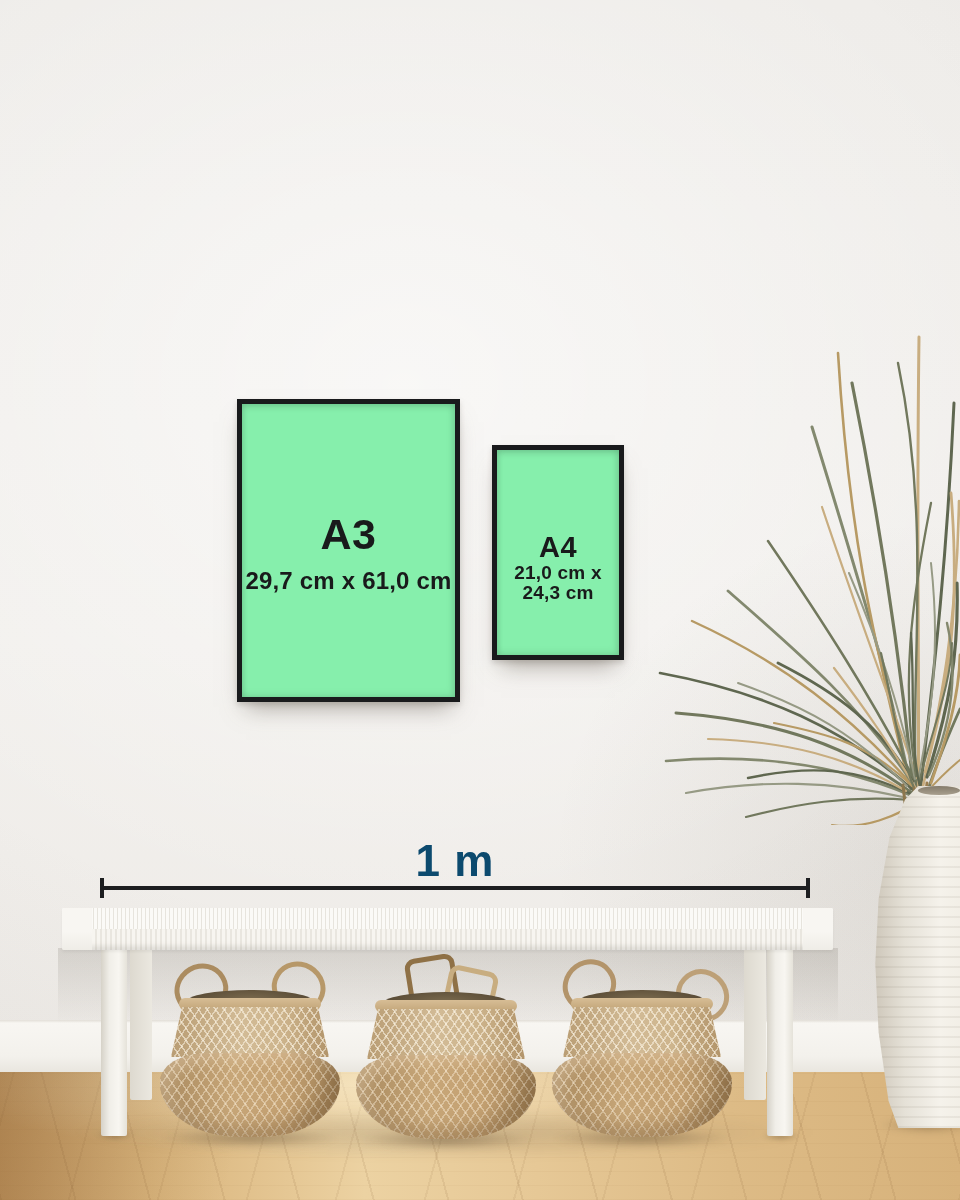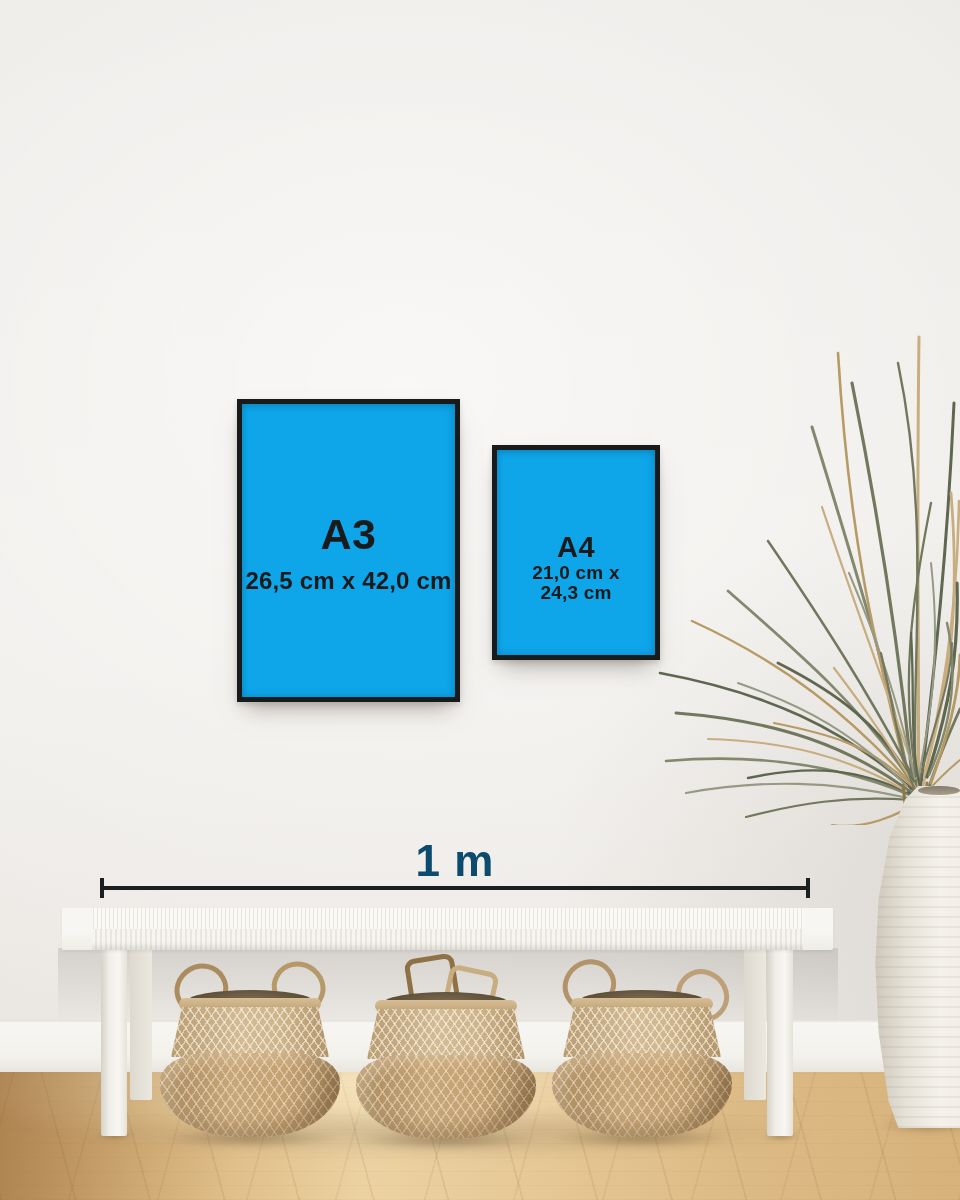--- a/index.html
+++ b/index.html
@@ -30,28 +30,28 @@
       linear-gradient(105deg, rgba(88,58,24,.20), rgba(88,58,24,0) 26%),
       radial-gradient(60% 80% at 36% 10%, rgba(255,246,220,.45), rgba(255,246,220,0) 70%),
       repeating-linear-gradient(75deg, rgba(120,80,40,.10) 0 2px, rgba(120,80,40,0) 2px 72px),
       repeating-linear-gradient(-75deg, rgba(120,80,40,.08) 0 2px, rgba(120,80,40,0) 2px 86px),
       repeating-linear-gradient(0deg, rgba(150,105,55,.05) 0 1px, rgba(150,105,55,0) 1px 14px),
       linear-gradient(90deg,#c2955e 0%,#d9b47c 16%,#ecd2a2 38%,#e6c896 56%,#ddbb86 76%,#d7b27b 100%);
   }
 
   
   .frame{
-    border:5px solid #191a1c;background:#0ea5e9;box-sizing:border-box;
+    border:5px solid #191a1c;background:#86efac;box-sizing:border-box;
     box-shadow:0 14px 22px -9px rgba(108,101,90,.55), 0 3px 5px rgba(108,101,90,.22);
     display:flex;align-items:center;justify-content:center;text-align:center;
   }
   .frame .paper-shade{position:absolute;inset:0;
     box-shadow:inset 0 3px 6px rgba(0,0,0,.14), inset -3px -3px 7px rgba(0,0,0,.07), inset 3px 0 5px rgba(0,0,0,.04);}
   .frame-a3{left:237px;top:399px;width:223px;height:303px;}
-  .frame-a4{left:492px;top:445px;width:168px;height:215px;}
+  .frame-a4{left:492px;top:445px;width:132px;height:215px;}
   .poster-text{position:relative;color:#191a1b;}
   .frame-a3 .poster-text{transform:translateY(3px);}
   .frame-a4 .poster-text{transform:translateY(15px);}
   .size-title{font-weight:700;letter-spacing:.5px;line-height:1;}
   .frame-a3 .size-title{font-size:43px;}
   .frame-a4 .size-title{font-size:29px;}
   .size-dims{font-weight:700;letter-spacing:.2px;}
   .frame-a3 .size-dims{font-size:24px;margin-top:11px;}
   .frame-a4 .size-dims{font-size:19px;margin-top:1px;line-height:20px;}
 
@@ -184,21 +184,21 @@
   </svg>
 
   <div class="abs vase-shadow"></div>
   <div class="abs vase"></div>
   <div class="abs vase-mouth"></div>
 
   <div class="abs frame frame-a3">
     <div class="paper-shade"></div>
     <div class="poster-text">
       <div class="size-title">A3</div>
-      <div class="size-dims">26,5 cm x 42,0 cm</div>
+      <div class="size-dims">29,7 cm x 61,0 cm</div>
     </div>
   </div>
 
   <div class="abs frame frame-a4">
     <div class="paper-shade"></div>
     <div class="poster-text">
       <div class="size-title">A4</div>
       <div class="size-dims">
         <div>21,0 cm x</div>
         <div>24,3 cm</div>

